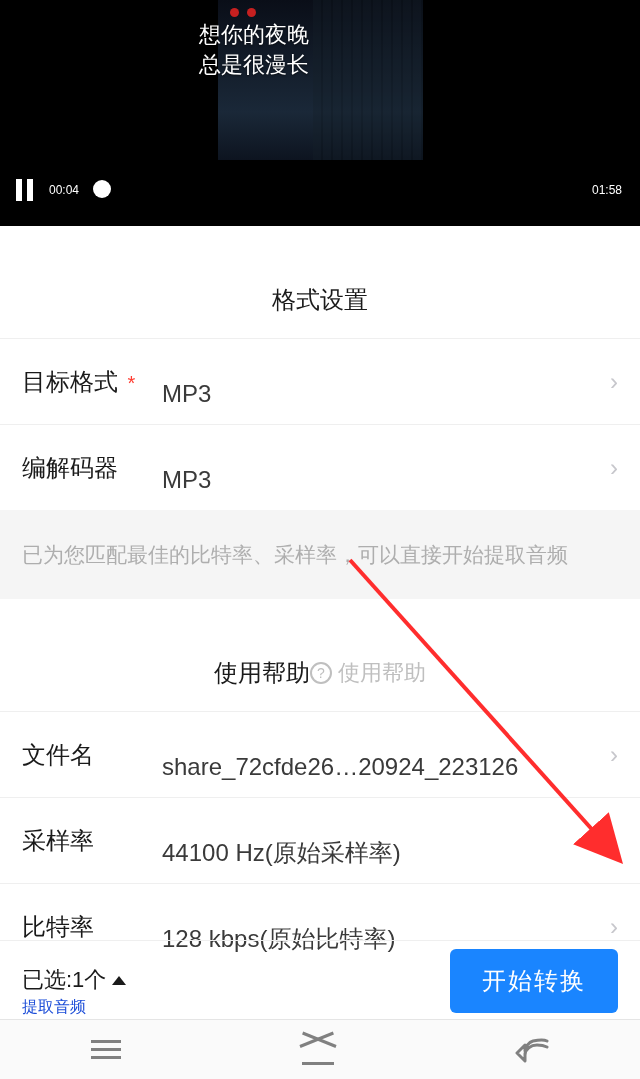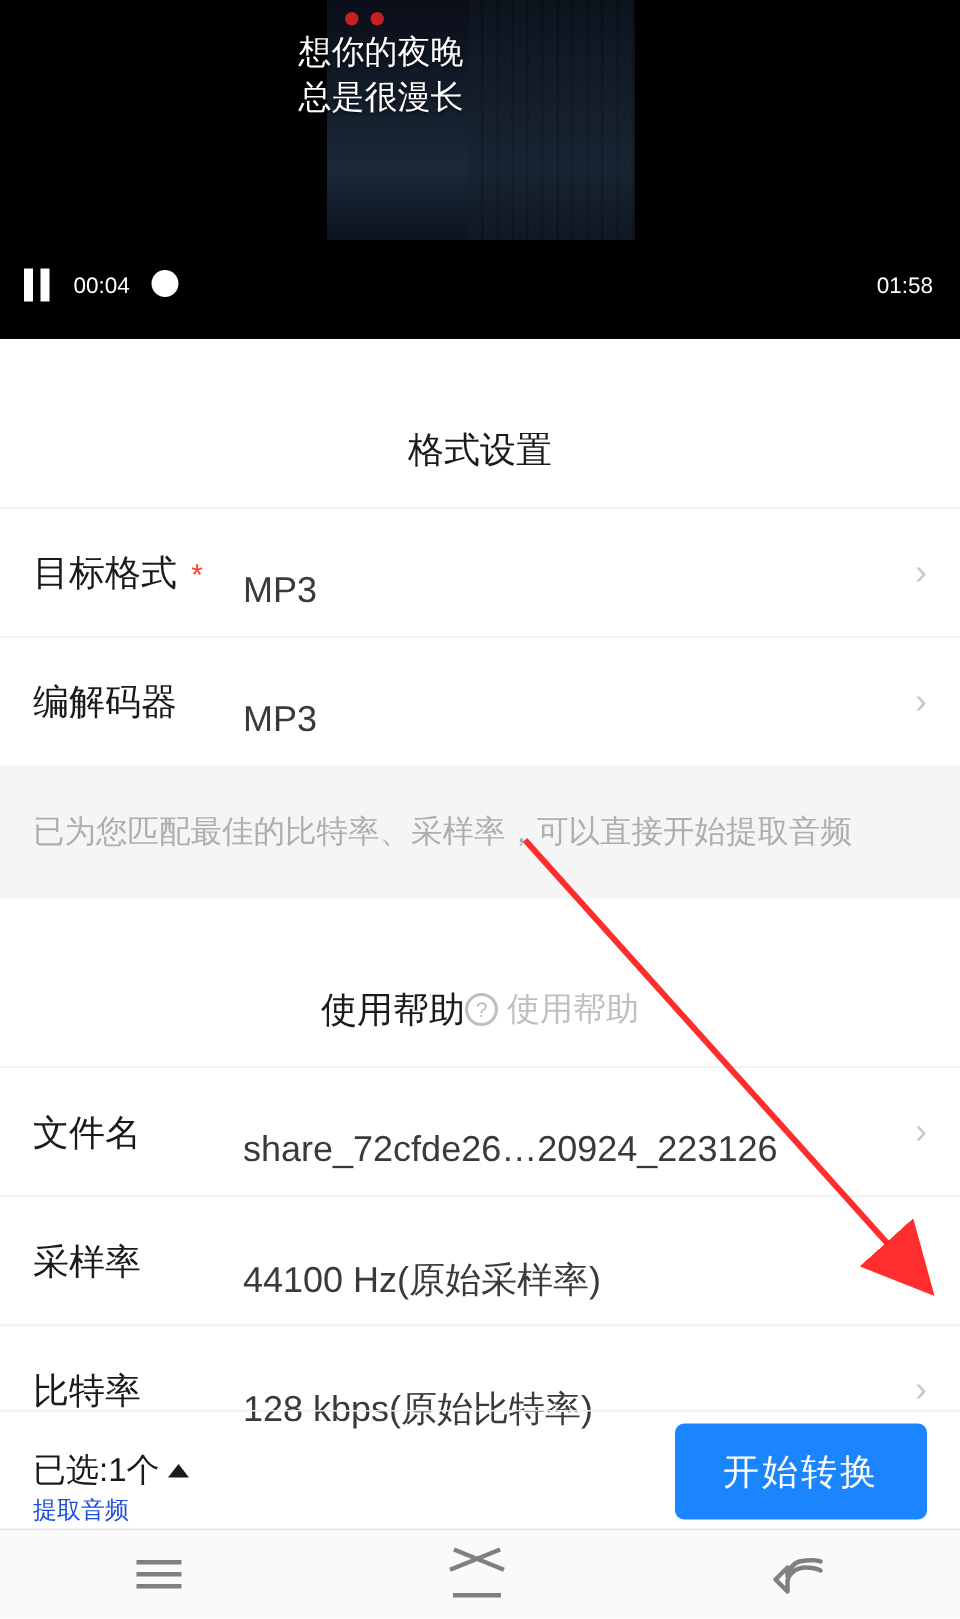--- a/index.html
+++ b/index.html
@@ -10,21 +10,21 @@
     .video-frame { position: absolute; left: 218px; top: 0; width: 205px; height: 160px; background: linear-gradient(180deg, #0a0e18 0%, #1a2838 70%, #0d1420 100%); }
     .video-frame::before { content: ""; position: absolute; right: 0; top: 0; width: 110px; height: 100%; background: repeating-linear-gradient(90deg, #152029 0 8px, #0c141a 8px 10px), repeating-linear-gradient(0deg, #152029 0 8px, #0c141a 8px 10px); opacity: .35; }
     .rec-dots { position: absolute; left: 230px; top: 8px; display: flex; gap: 8px; }
     .rec-dots span { width: 9px; height: 9px; border-radius: 50%; background: #c62020; display: inline-block; }
     .lyric { position: absolute; left: 0; width: 508px; text-align: center; color: #fff; font-size: 22px; font-weight: 500; text-shadow: 0 1px 2px rgba(0,0,0,.6); }
     .lyric.l1 { top: 20px; }
     .lyric.l2 { top: 50px; }
     .controls { position: absolute; left: 0; bottom: 16px; width: 100%; height: 40px; display: flex; align-items: center; }
     .pause { margin-left: 16px; display: inline-flex; gap: 5px; }
     .pause span { width: 6px; height: 22px; background: #fff; display: inline-block; }
-    .cur-time, .dur-time { color: #fff; font-size: 15px; }
+    .cur-time, .dur-time { color: #fff; font-size: 12px; }
     .cur-time { margin-left: 16px; }
     .dur-time { margin-left: auto; margin-right: 18px; }
     .progress { margin-left: 18px; width: 4px; height: 4px; position: relative; }
     .progress-dot { position: absolute; left: -4px; top: -8px; width: 18px; height: 18px; border-radius: 50%; background: #fff; }
 
     
     .section-title { padding: 30px 22px 22px; font-size: 24px; color: #1a1a1a; display: flex; align-items: center; justify-content: center; margin-top: 28px; }
     .help { display: inline-flex; align-items: center; gap: 6px; color: #bfbfbf; font-size: 22px; }
     .help-circle { width: 22px; height: 22px; border: 2px solid #bfbfbf; border-radius: 50%; display: inline-flex; align-items: center; justify-content: center; font-size: 14px; }
 

